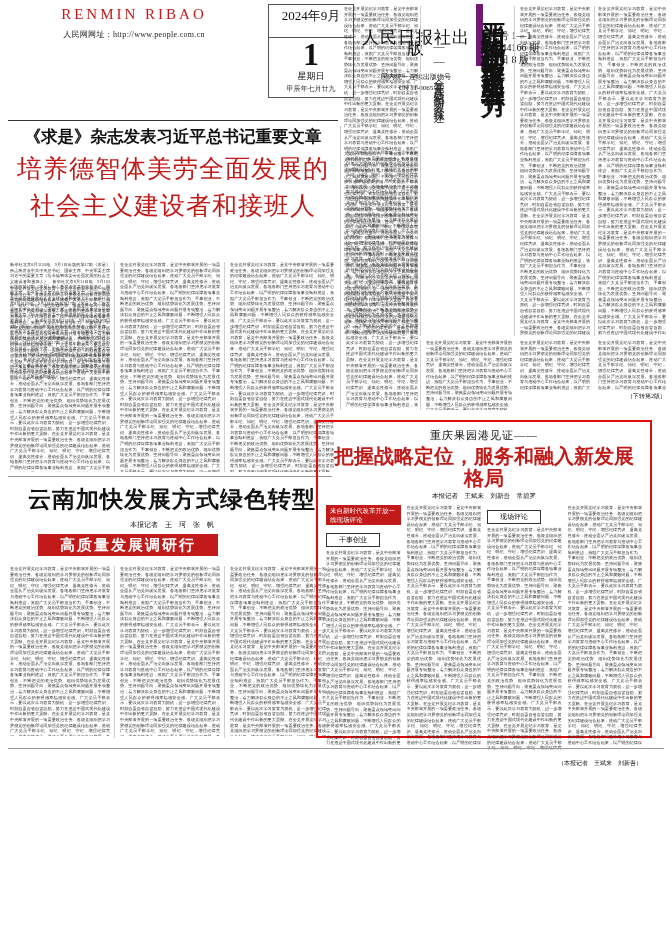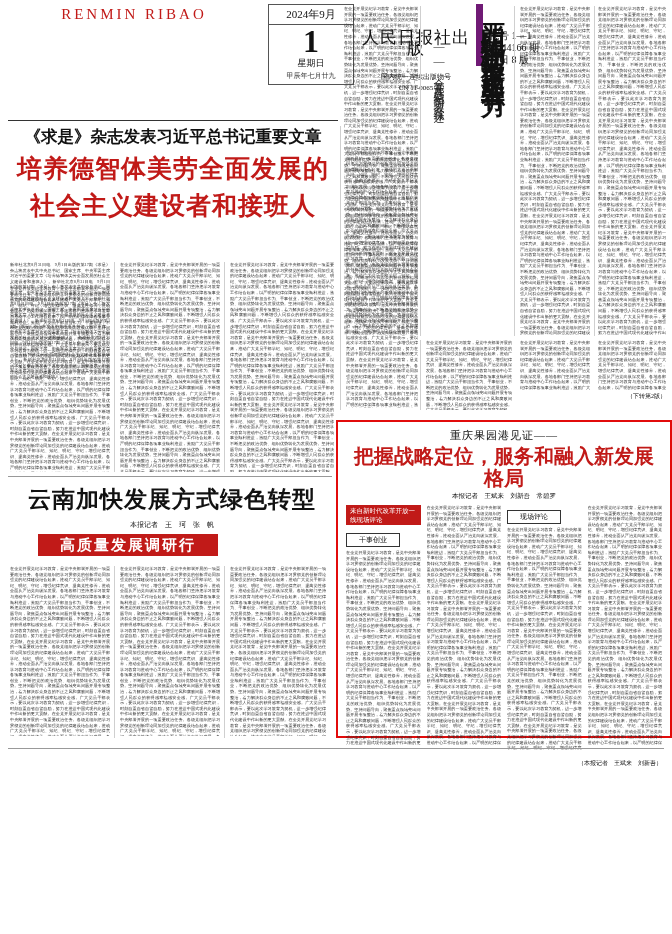--- a/index.html
+++ b/index.html
@@ -33,21 +33,21 @@
     margin-top:2px;
     font-family:"Liberation Serif", serif;
   }
   .logo-url{
     font-size:8px;color:#222;text-align:center;margin-top:6px;letter-spacing:.3px;
   }
   .date-box{
     width:86px;margin-left:8px;border:1px solid #555;box-sizing:border-box;
     text-align:center;padding:2px 0 3px 0;
   }
-  .date-ym{font-size:11px;border-bottom:1px solid #555;padding-bottom:2px;}
+  .date-ym{font-size:13px;border-bottom:1px solid #555;padding-bottom:12px;}
   .date-day{font-size:32px;font-weight:700;line-height:32px;}
   .date-week{font-size:9px;}
   .date-lunar{font-size:7px;color:#333;margin-top:1px;}
   .pub-block{
     margin-left:8px;font-size:8px;line-height:11px;text-align:center;width:108px;padding-top:28px;
   }
   .pub-name{font-size:17px;letter-spacing:1px;margin-bottom:18px;}
   .pub-cn{font-size:7px;}
   .meta-box{
     margin-left:6px;font-size:10px;line-height:12px;border-left:7px solid #701a75;padding-left:6px;width:72px;padding-top:26px;
@@ -76,39 +76,39 @@
   
   .vline{position:absolute;width:1px;background:#cfcfcf;}
   .hline{position:absolute;height:1px;background:#333;}
 
   
   .lead{
     position:absolute;left:8px;top:126px;width:330px;
   }
   .lead-kicker{font-size:16.5px;font-weight:700;text-align:center;line-height:22px;font-family:"DejaVu Serif",serif;}
   .lead-main{
-    color:#c11a18;font-size:25px;font-weight:700;text-align:center;line-height:33px;margin-top:4px;
+    color:#c11a18;font-size:25px;font-weight:400;text-align:center;line-height:33px;margin-top:4px;
     font-family:"DejaVu Serif", serif;letter-spacing:1px;
   }
 
   
   .yn-head{
     position:absolute;left:14px;top:484px;width:316px;text-align:center;
     font-size:23px;font-weight:700;font-family:Liberation Sans, sans-serif;letter-spacing:1px;
   }
   .yn-byline{position:absolute;left:14px;top:520px;width:316px;text-align:center;font-size:7px;}
   .badge-red{
     position:absolute;left:38px;top:534px;width:180px;height:22px;background:#c11a18;color:#fff;
     font-size:15px;font-weight:700;letter-spacing:2px;text-align:center;line-height:22px;
     font-family:"DejaVu Serif",serif;
   }
 
   
   .redbox{
-    position:absolute;left:336px;top:420px;width:336px;height:318px;
+    position:absolute;left:316px;top:420px;width:336px;height:318px;
     border:2px solid #e20b0b;box-sizing:border-box;padding:6px 8px;
   }
   .rb-kicker{font-size:11px;text-align:center;letter-spacing:1px;margin-bottom:2px;}
   .rb-title{
     color:#c11a18;font-size:20px;font-weight:700;text-align:center;line-height:22px;
     font-family:"DejaVu Serif",serif;
   }
   .rb-byline{font-size:6.5px;text-align:center;margin:3px 0 4px 0;}
   .rb-cols{display:flex;gap:6px;height:252px;}
   .rb-col{flex:1;}
@@ -123,20 +123,21 @@
   .footer-note{position:absolute;right:6px;top:392px;font-size:6px;}
 </style>
 </head>
 <body>
 
 <div class="page">
 
   <div class="masthead">
     <div class="logo-block">
       <div class="logo-pinyin">RENMIN RIBAO</div>
+      <div class="logo-url">人民网网址：http://www.people.com.cn</div>
     </div>
     <div class="date-box">
       <div class="date-ym">2024年9月</div>
       <div class="date-day">1</div>
       <div class="date-week">星期日</div>
       <div class="date-lunar">甲辰年七月廿九</div>
     </div>
     <div class="pub-block">
       <div class="pub-name">人民日报社出版</div>
       <div class="pub-cn">国内统一连续出版物号</div>

